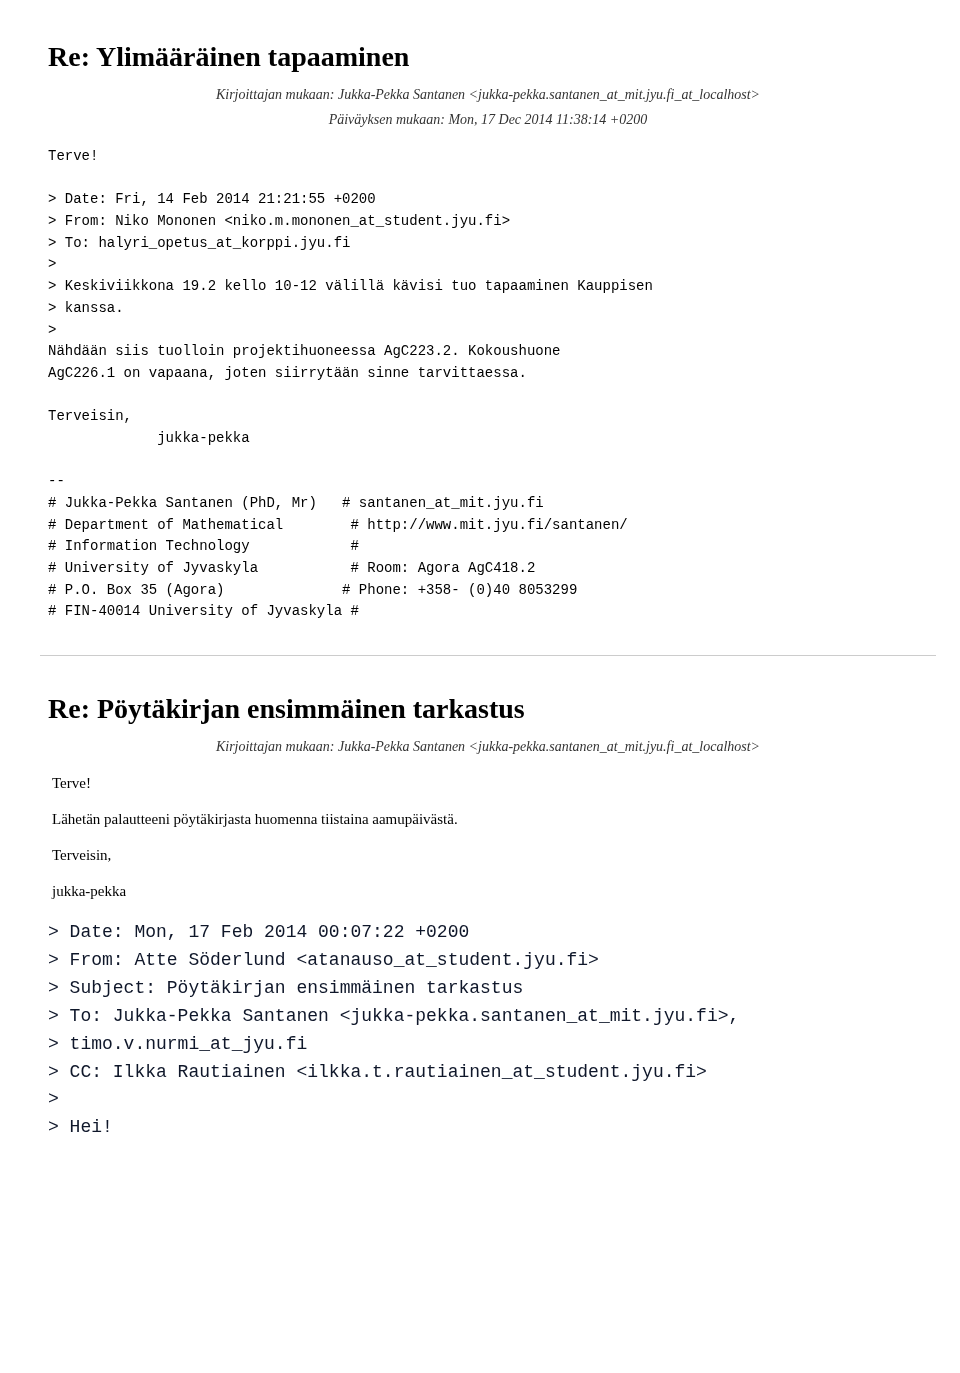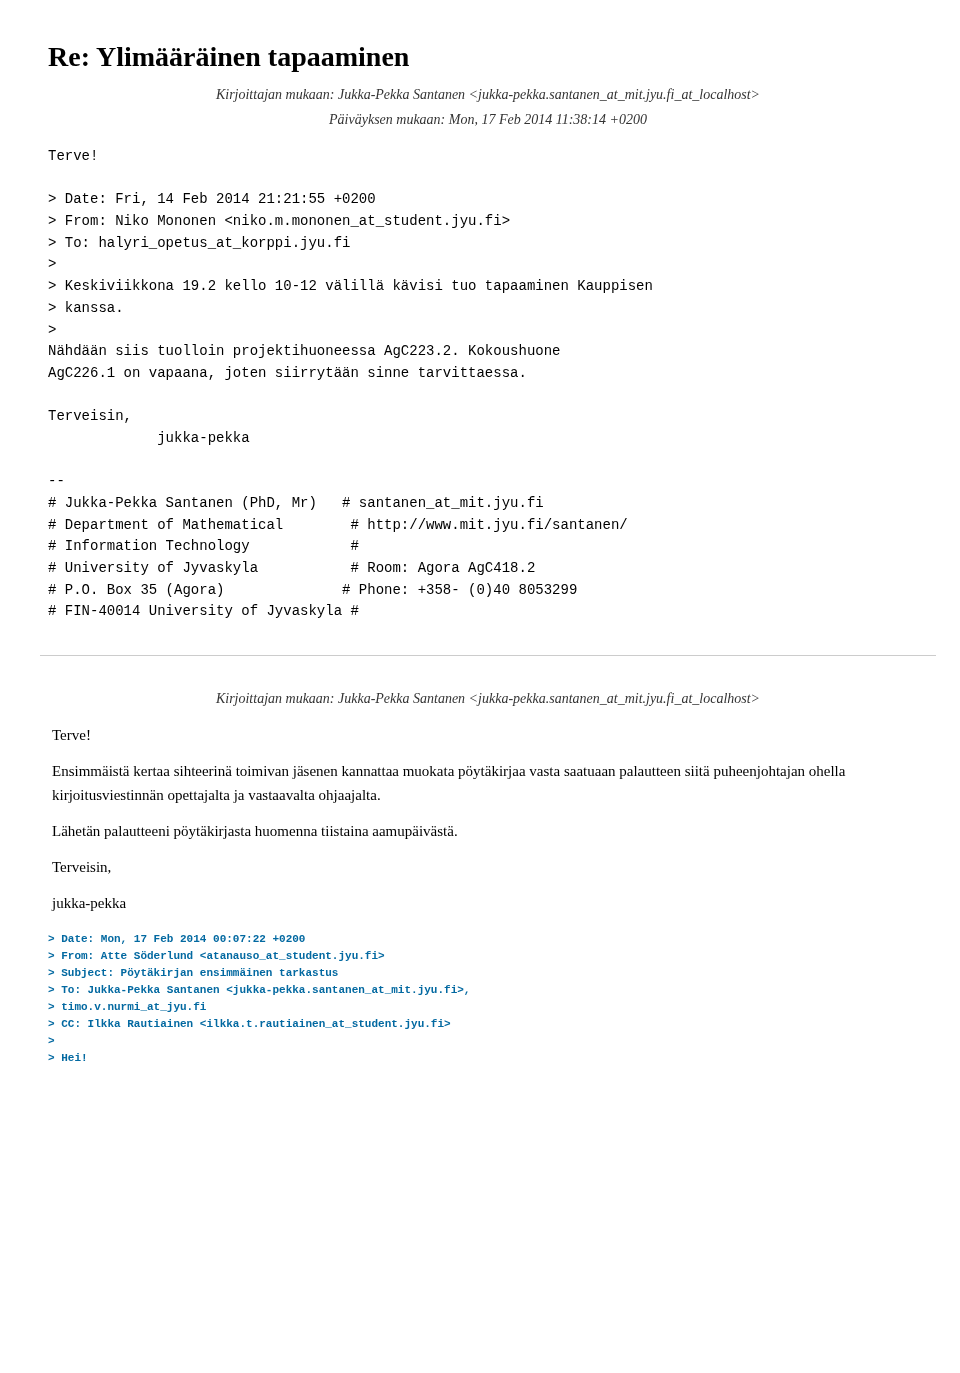--- a/index.html
+++ b/index.html
@@ -52,35 +52,34 @@
       font-size: 15px;
       color: #000;
       line-height: 1.6;
       margin-top: 14px;
     }
     .prose-body p {
       margin-bottom: 12px;
     }
     .quoted-block {
       font-family: 'Courier New', Courier, monospace;
-      font-size: 11px;
-      color: #0369a1;
+      font-size: 18px;
+      color: #0f172a;
       white-space: pre-wrap;
       margin-top: 16px;
       line-height: 1.55;
-      font-weight: bold;
     }
   </style>
 </head>
 <body>
 
 <div>
   <h1 class="email-title">Re: Ylimääräinen tapaaminen</h1>
   <div class="meta-line">Kirjoittajan mukaan: Jukka-Pekka Santanen &lt;jukka-pekka.santanen_at_mit.jyu.fi_at_localhost&gt;</div>
-  <div class="meta-line">Päiväyksen mukaan: Mon, 17 Feb 2014 11:38:14 +0200</div>
+  <div class="meta-line">Päiväyksen mukaan: Mon, 17 Dec 2014 11:38:14 +0200</div>
   <div class="email-body">Terve!
 
 &gt; Date: Fri, 14 Feb 2014 21:21:55 +0200
 &gt; From: Niko Mononen &lt;niko.m.mononen_at_student.jyu.fi&gt;
 &gt; To: halyri_opetus_at_korppi.jyu.fi
 &gt;
 &gt; Keskiviikkona 19.2 kello 10-12 välillä kävisi tuo tapaaminen Kauppisen
 &gt; kanssa.
 &gt;
 Nähdään siis tuolloin projektihuoneessa AgC223.2. Kokoushuone
@@ -94,25 +93,25 @@
 # Department of Mathematical        # http://www.mit.jyu.fi/santanen/
 # Information Technology            #
 # University of Jyvaskyla           # Room: Agora AgC418.2
 # P.O. Box 35 (Agora)              # Phone: +358- (0)40 8053299
 # FIN-40014 University of Jyvaskyla #</div>
 </div>
 
 <hr class="section-divider">
 
 <div>
+  <h1 class="email-title-2">Re: Pöytäkirjan ensimmäinen tarkastus</h1>
   <div class="meta-line">Kirjoittajan mukaan: Jukka-Pekka Santanen &lt;jukka-pekka.santanen_at_mit.jyu.fi_at_localhost&gt;</div>
 
   <div class="prose-body">
     <p>Terve!</p>
-    <p>Ensimmäistä kertaa sihteerinä toimivan jäsenen kannattaa muokata pöytäkirjaa vasta saatuaan palautteen siitä puheenjohtajan ohella kirjoitusviestinnän opettajalta ja vastaavalta ohjaajalta.</p>
     <p>Lähetän palautteeni pöytäkirjasta huomenna tiistaina aamupäivästä.</p>
     <p>Terveisin,</p>
     <p>             jukka-pekka</p>
   </div>
 
   <div class="quoted-block">&gt; Date: Mon, 17 Feb 2014 00:07:22 +0200
 &gt; From: Atte Söderlund &lt;atanauso_at_student.jyu.fi&gt;
 &gt; Subject: Pöytäkirjan ensimmäinen tarkastus
 &gt; To: Jukka-Pekka Santanen &lt;jukka-pekka.santanen_at_mit.jyu.fi&gt;,
 &gt; timo.v.nurmi_at_jyu.fi

